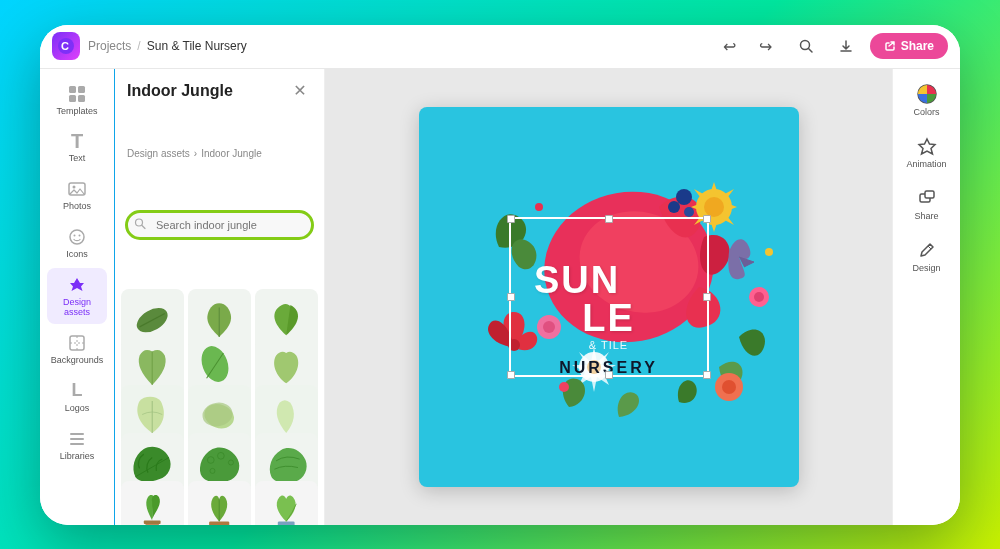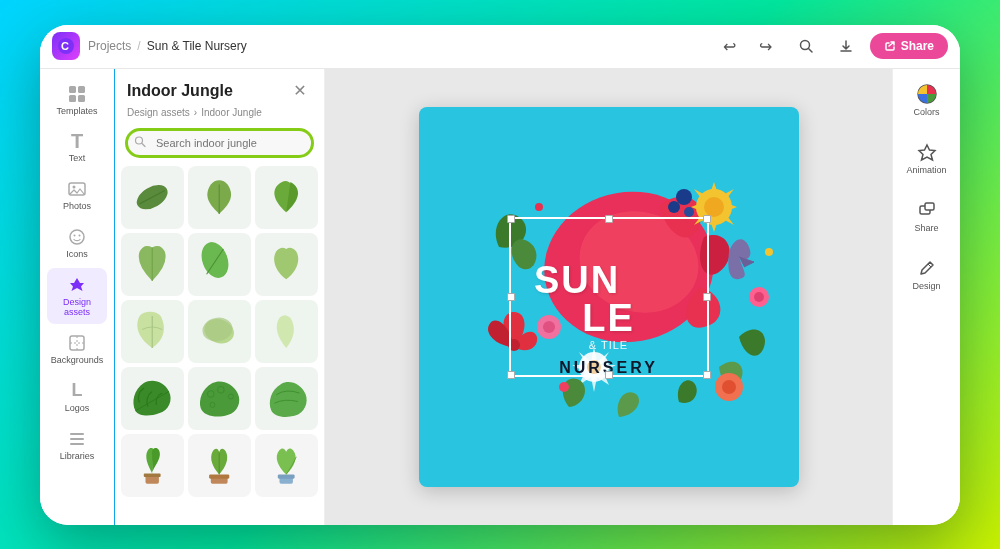--- a/index.html
+++ b/index.html
@@ -149,20 +149,21 @@
     }
 
     
     .panel {
       width: 210px;
       background: white;
       border-right: 1px solid #eee;
       display: flex;
       flex-direction: column;
       flex-shrink: 0;
+      gap: 41px;
     }
 
     .panel-header {
       display: flex;
       align-items: center;
       justify-content: space-between;
       padding: 10px 12px 4px;
     }
 
     .panel-title {
@@ -299,21 +300,21 @@
 
     
     .right-sidebar {
       width: 68px;
       background: white;
       border-left: 1px solid #eee;
       display: flex;
       flex-direction: column;
       align-items: center;
       padding: 8px 0;
-      gap: 12px;
+      gap: 6px;
       flex-shrink: 0;
     }
 
     .right-sidebar-item {
       width: 58px;
       padding: 6px 4px;
       display: flex;
       flex-direction: column;
       align-items: center;
       gap: 2px;

